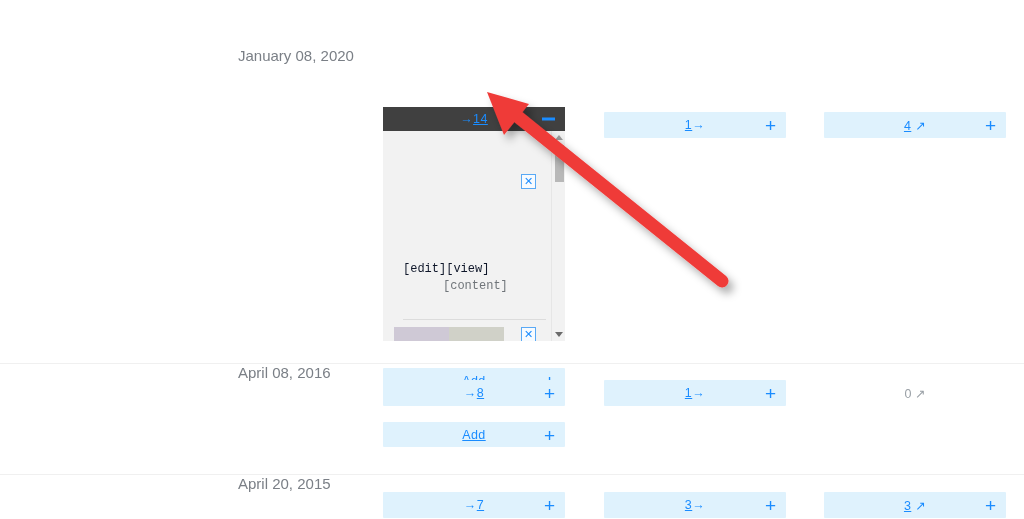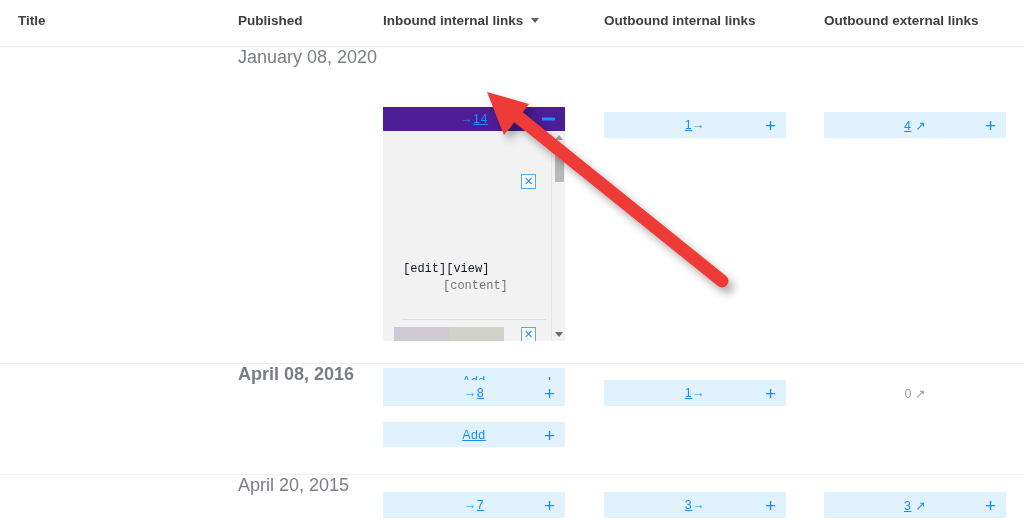--- a/index.html
+++ b/index.html
@@ -50,26 +50,26 @@
     position: absolute; left: 0; width: 1024px;
     border-bottom: 1px solid #f0f0f0;
   }
   #row-0 { top: 47px;  height: 317px; }
   #row-1 { top: 364px; height: 111px; }
   #row-2 { top: 475px; height: 44px;  border-bottom: none; }
 
   .cell { position: absolute; }
 
   .pub-date {
-    font-size: 18px;
+    font-size: 15px;
     color: #7a7f86;
     white-space: nowrap;
   }
   #row-0 .pub-date { top: 21px; }
-  #row-1 .pub-date { top: 19px; font-weight: bold; }
+  #row-1 .pub-date { top: 19px; }
   #row-2 .pub-date { top: 22px; }
 
   
   .pill {
     position: relative;
     height: 26px;
     background: #dff2fd;
     border-radius: 1px;
     display: flex;
     align-items: center;
@@ -103,21 +103,21 @@
 
   
   .expander {
     position: absolute;
     left: 383px; top: 60px;
     width: 182px;
   }
   .exp-head {
     position: relative;
     height: 24px;
-    background: #4c1d95;
+    background: #404040;
     display: flex; align-items: center; justify-content: center;
   }
   .exp-head .cnt {
     font-size: 12.5px; color: #1a8cff; letter-spacing: .4px;
   }
   .exp-head .cnt u { text-decoration: underline; }
   .exp-head .minus {
     position: absolute; right: 10px; top: 50%;
     transform: translateY(-50%);
     width: 13px; height: 3px;
@@ -209,29 +209,20 @@
     left: 0; top: 0;
     width: 1024px; height: 519px;
     pointer-events: none;
   }
 </style>
 </head>
 <body>
 
 <div id="app">
 
-  <div class="table-header">
-    <div class="th col-title"><span>Title</span></div>
-    <div class="th col-pub"><span>Published</span></div>
-    <div class="th col-in">
-      <span>Inbound internal links</span><span class="sort-caret"></span>
-    </div>
-    <div class="th col-outin"><span>Outbound internal links</span></div>
-    <div class="th col-outext"><span>Outbound external links</span></div>
-  </div>
 
   <div class="row" id="row-0">
     <div class="cell col-title"></div>
 
     <div class="cell col-pub">
       <div class="pub-date">January 08, 2020</div>
     </div>
 
     <div class="expander">
       <div class="exp-head">

